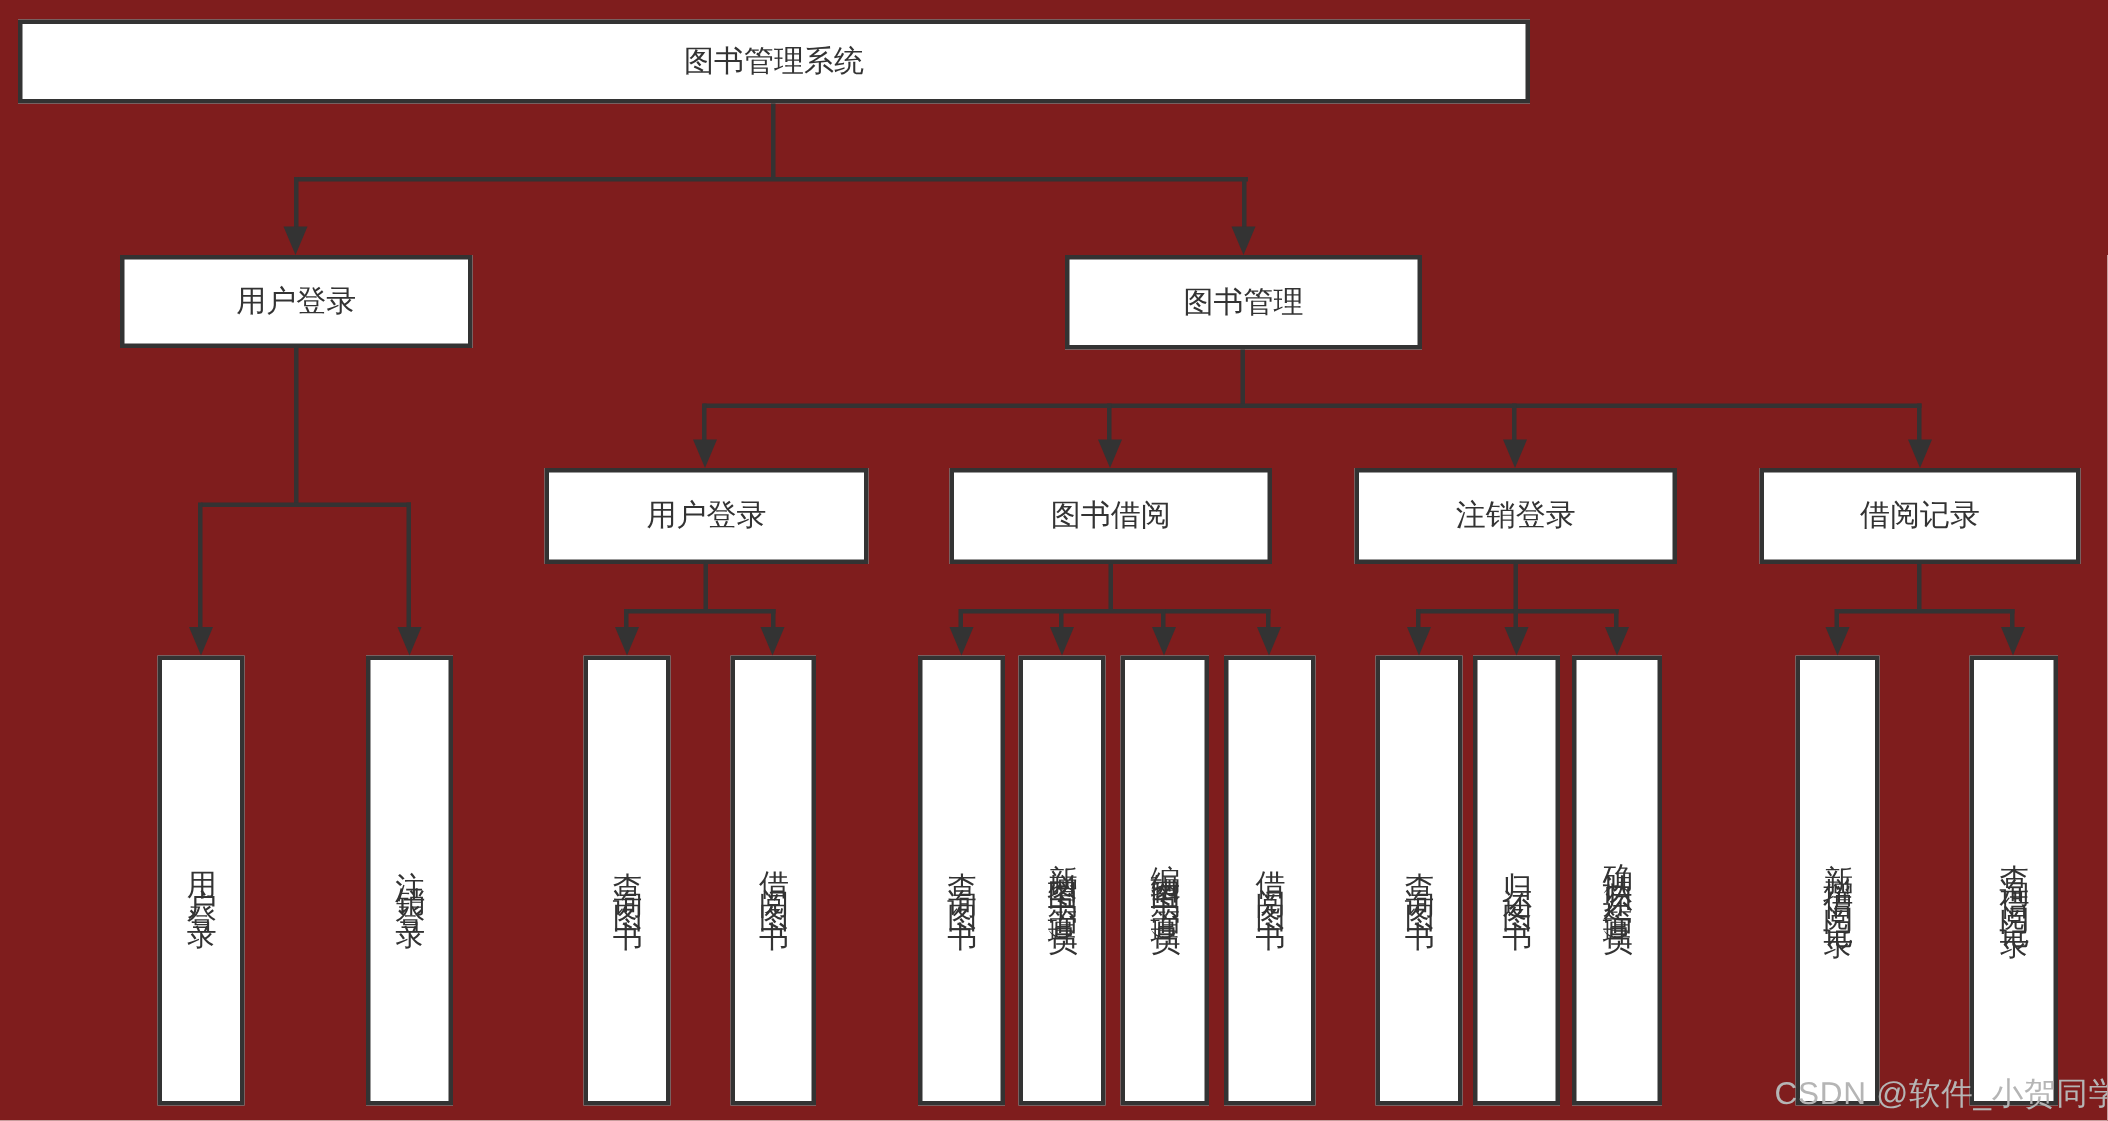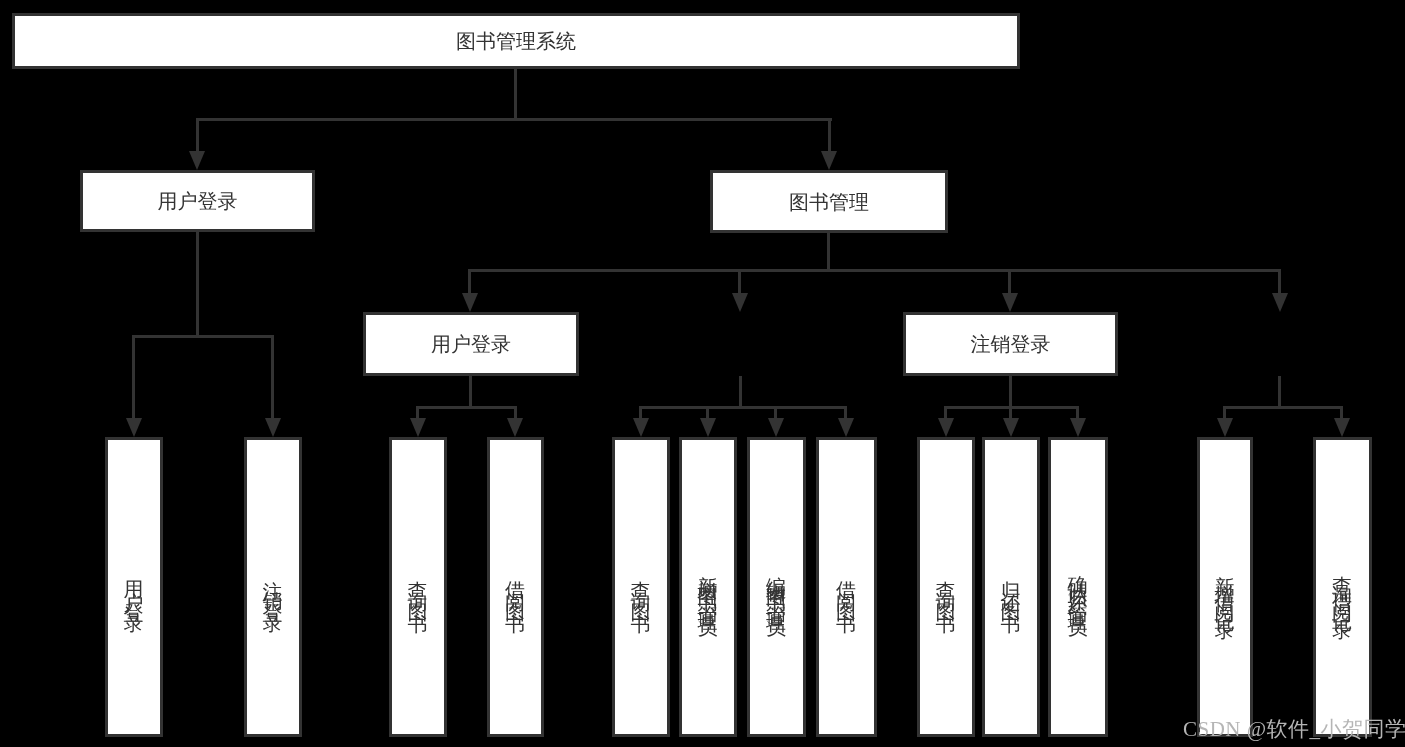--- a/index.html
+++ b/index.html
@@ -1,20 +1,20 @@
 <!DOCTYPE html>
 <html><head>
 <meta charset="utf-8">
 <style>
   html,body{margin:0;padding:0;background:#ffffff;}
   #canvas{
     position:relative;
     width:1405px;height:747px;
-    background:#000000;
-    font-family:Liberation Serif, serif;
+    background:#7f1d1d;
+    font-family:Liberation Sans, sans-serif;
     overflow:hidden;
   }
   .node{
     position:absolute;
     box-sizing:border-box;
     border:3px solid #333333;
     background:#ffffff;
     color:#333333;
     display:flex;
     align-items:center;
@@ -52,21 +52,23 @@
 <body>
 
 <div id="canvas">
 
   <div class="node" style="left:12px;top:13px;width:1008px;height:56px;">图书管理系统</div>
 
   <div class="node" style="left:80px;top:170px;width:235px;height:62px;">用户登录</div>
   <div class="node" style="left:710px;top:170px;width:238px;height:63px;">图书管理</div>
 
   <div class="node" style="left:363px;top:312px;width:216px;height:64px;">用户登录</div>
+  <div class="node" style="left:633px;top:312px;width:215px;height:64px;">图书借阅</div>
   <div class="node" style="left:903px;top:312px;width:215px;height:64px;">注销登录</div>
+  <div class="node" style="left:1173px;top:312px;width:214px;height:64px;">借阅记录</div>
 
   <div class="node vnode" style="left:105px;top:437px;width:58px;height:300px;">用户登录</div>
   <div class="node vnode" style="left:244px;top:437px;width:58px;height:300px;">注销登录</div>
 
   <div class="node vnode" style="left:389px;top:437px;width:58px;height:300px;">查询图书</div>
   <div class="node vnode" style="left:487px;top:437px;width:57px;height:300px;">借阅图书</div>
 
   <div class="node vnode" style="left:612px;top:437px;width:58px;height:300px;">查询图书</div>
   <div class="node vnode" style="left:679px;top:437px;width:58px;height:300px;letter-spacing:6px;">新增图书（管理员）</div>
   <div class="node vnode" style="left:747px;top:437px;width:59px;height:300px;letter-spacing:6px;">编辑图书（管理员）</div>

